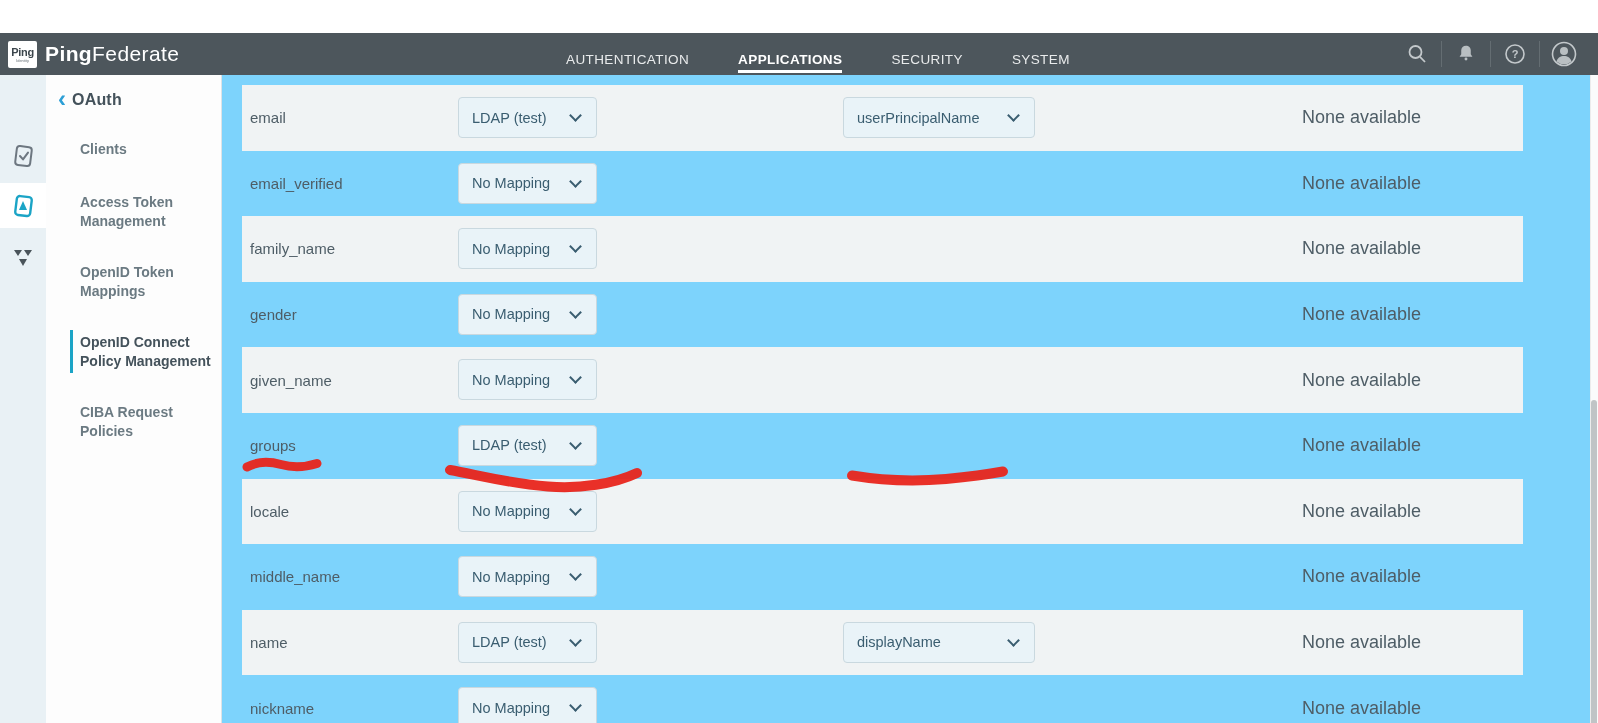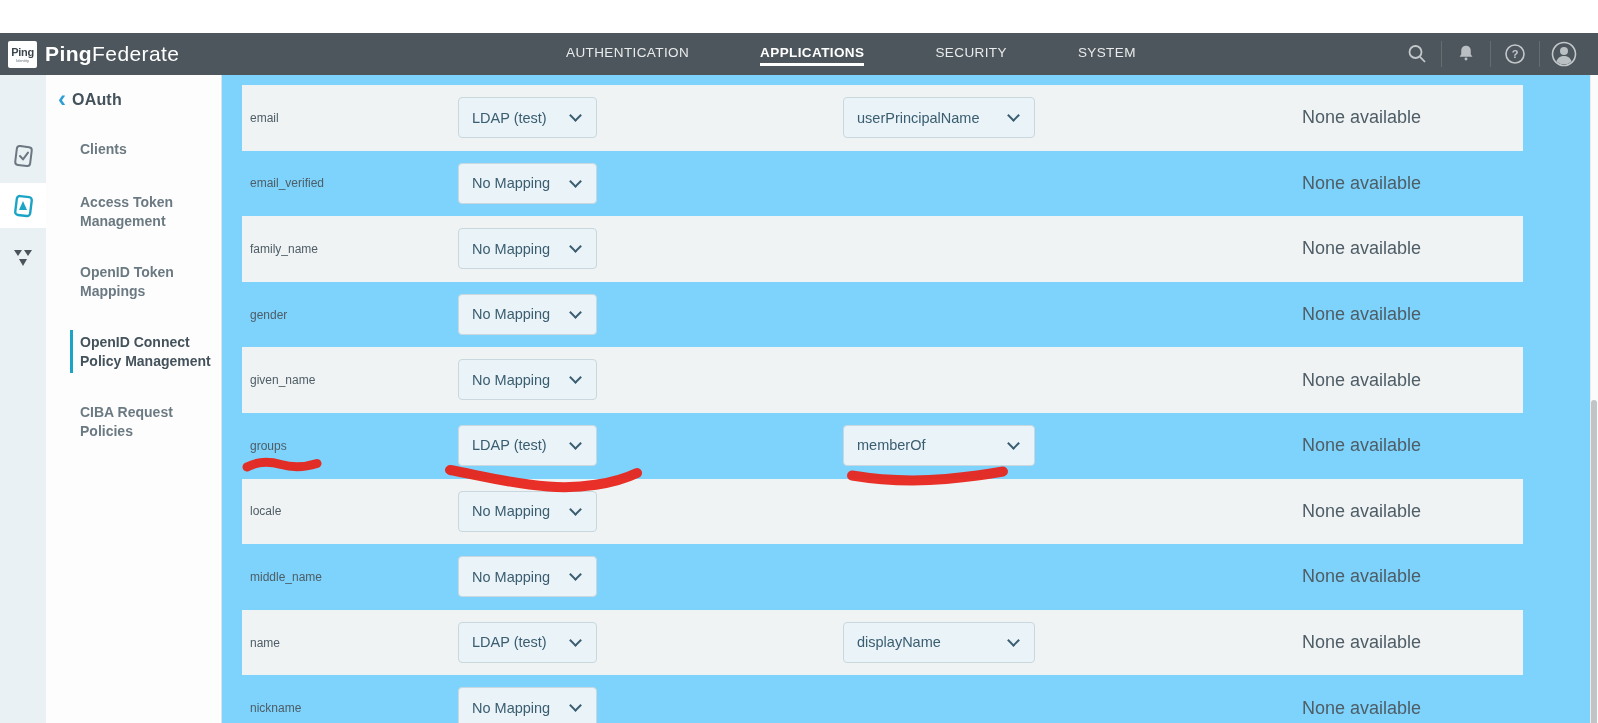--- a/index.html
+++ b/index.html
@@ -10,21 +10,21 @@
   
   .header { position:absolute; top:0; left:0; width:1598px; height:42px; background:#4d565c; }
   .logo-box { position:absolute; left:8px; top:8px; width:29px; height:27px; background:#fff;
               border-radius:2px; display:flex; flex-direction:column; align-items:center; justify-content:center; }
   .logo-line1 { font-size:11px; font-weight:700; color:#3c464c; line-height:11px; letter-spacing:-0.3px; }
   .logo-line2 { font-size:4px; color:#6a737a; line-height:5px; }
   .brand { position:absolute; left:45px; top:0; height:42px; display:flex; align-items:center;
            font-size:21px; color:#ffffff; letter-spacing:0.4px; }
   .brand .b1 { font-weight:700; }
   .brand .b2 { font-weight:300; }
-  .topnav { position:absolute; left:566px; top:0; height:42px; display:flex; gap:71px; }
+  .topnav { position:absolute; left:566px; top:7px; height:42px; display:flex; gap:49px; }
   .nav-item { color:#e9ebec; font-size:13.5px; letter-spacing:0.4px; padding:12px 0 4px;
               height:33px; cursor:pointer; border-bottom:3px solid transparent; }
   .nav-item.active { font-weight:700; color:#ffffff; border-bottom:3px solid #ffffff; }
   .hdr-icons { position:absolute; right:10px; top:0; height:42px; display:flex; align-items:center; }
   .hdr-icon { width:48px; height:42px; display:flex; align-items:center; justify-content:center; cursor:pointer; }
   .hdr-div { width:1px; height:26px; background:#646d72; }
 
   
   .rail { position:absolute; left:0; top:42px; width:46px; height:681px; background:#e9f1f5; }
   .rail-slot { position:absolute; left:0; width:46px; height:45px; display:flex; align-items:center; justify-content:center; cursor:pointer; }
@@ -39,21 +39,21 @@
   .side-item { position:absolute; left:34px; width:142px; font-size:14px; font-weight:700; color:#6b7a82;
                line-height:18.5px; cursor:pointer; }
   .side-item.active { color:#44525b; }
   .side-item.active::before { content:''; position:absolute; left:-10px; top:-3px; bottom:-3px; width:3px; background:#1ba4c6; }
 
   
   .main { position:absolute; left:242px; top:52px; width:1281px; }
   .attr-row { position:relative; width:1281px; height:65.6px; }
   .attr-row.alt { background:#f0f3f4; }
   .attr-label { position:absolute; left:8px; top:0; height:65.6px; display:flex; align-items:center;
-                font-size:12px; color:#4e5d66; }
+                font-size:15px; color:#4e5d66; }
   .dropdown { position:absolute; top:12px; height:41px; background:#e9f3f8; border:1px solid #c9d8df;
               border-radius:4px; display:flex; align-items:center; justify-content:space-between;
               padding:0 16px 0 13px; cursor:pointer; }
   .dd-mapping { left:216px; width:139px; }
   .dd-attribute { left:601px; width:192px; }
   .dd-text { font-size:14.5px; color:#3a5d70; }
   .dd-caret { width:9px; height:9px; border-left:2px solid #3a5d70; border-bottom:2px solid #3a5d70;
               transform:rotate(-45deg); margin-top:-4px; }
   .attr-status { position:absolute; left:1060px; top:0; height:65.6px; display:flex; align-items:center;
                  font-size:18px; color:#4e5d66; }
@@ -205,24 +205,20 @@
       </div>
 
       <div class="attr-status">None available</div>
     </div>
       <div class="attr-row">
       <div class="attr-label">groups</div>
       <div class="dropdown dd-mapping">
         <span class="dd-text">LDAP (test)</span>
         <span class="dd-caret"></span>
       </div>
-      <div class="dropdown dd-attribute">
-        <span class="dd-text">memberOf</span>
-        <span class="dd-caret"></span>
-      </div>
       <div class="attr-status">None available</div>
     </div>
       <div class="attr-row alt">
       <div class="attr-label">locale</div>
       <div class="dropdown dd-mapping">
         <span class="dd-text">No Mapping</span>
         <span class="dd-caret"></span>
       </div>
 
       <div class="attr-status">None available</div>

